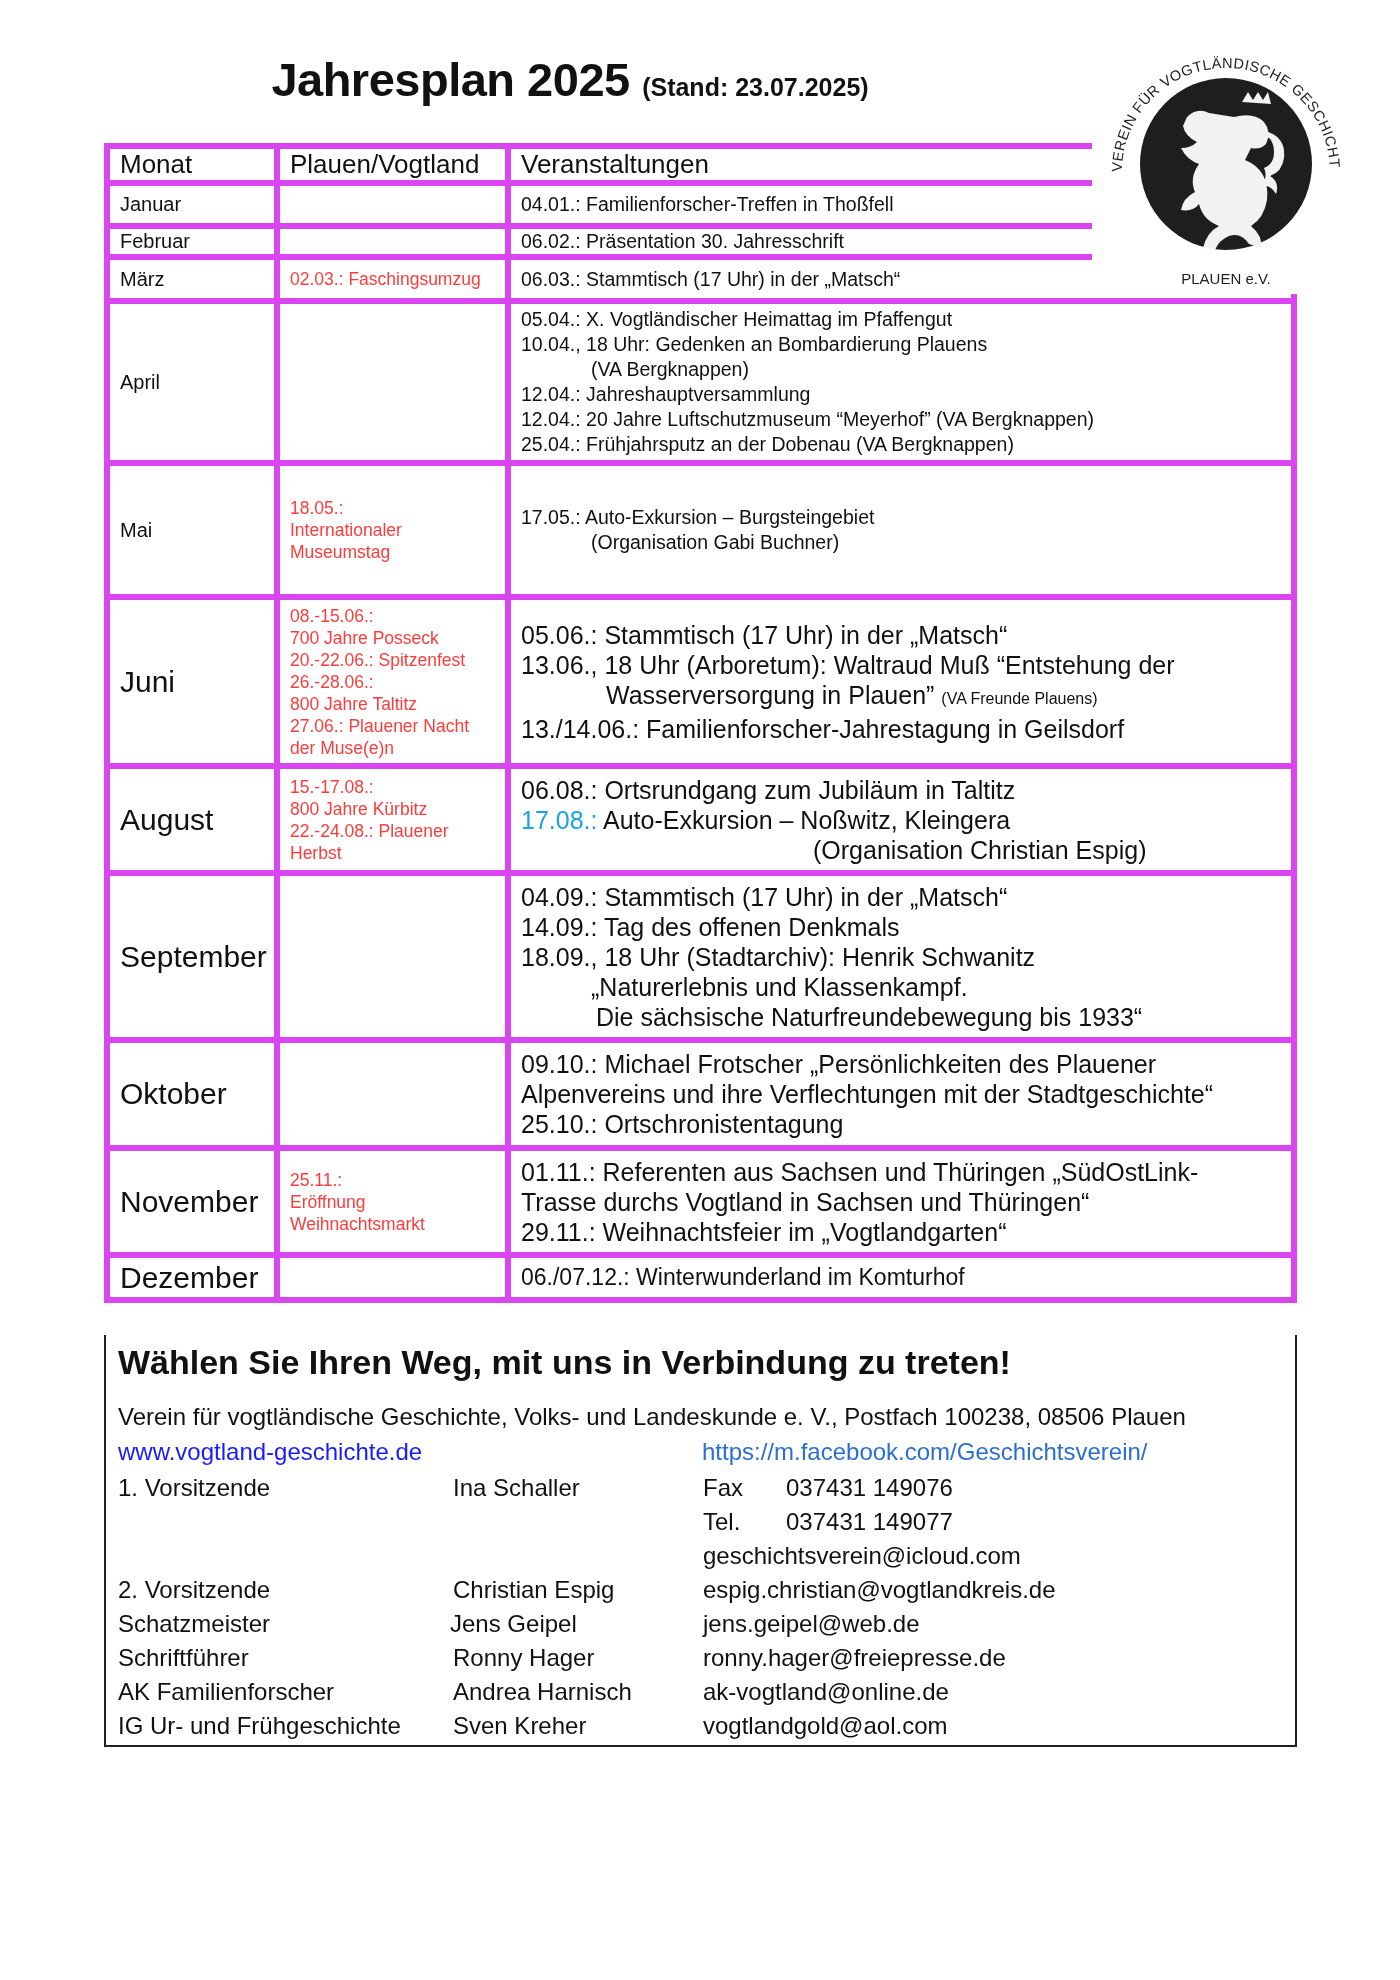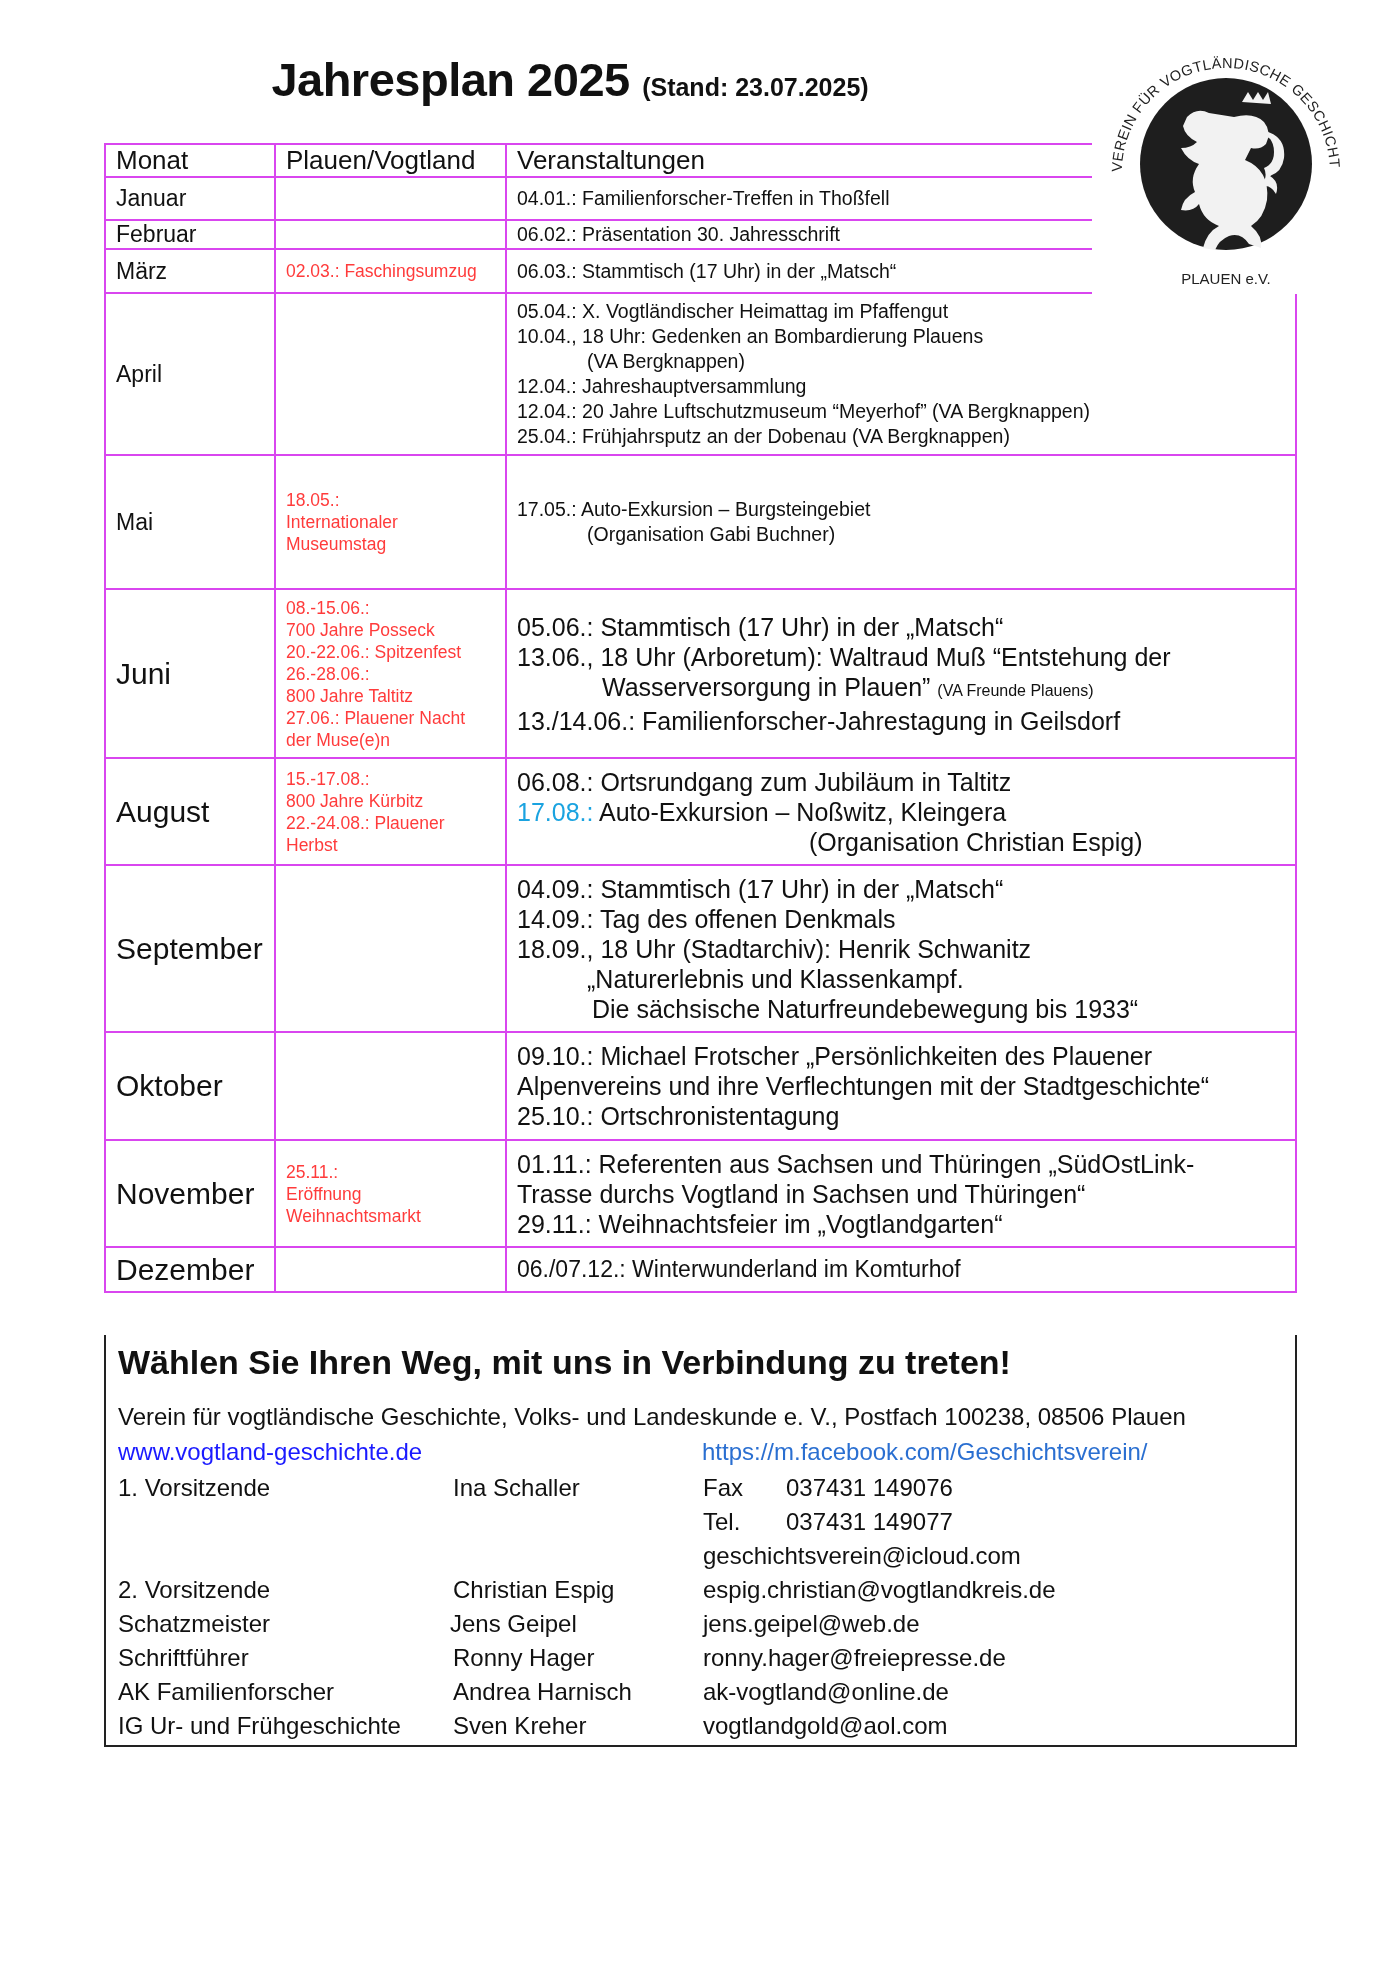--- a/index.html
+++ b/index.html
@@ -7,26 +7,26 @@
          font-family: "Liberation Sans", sans-serif; color: #111; }
 
   .title { position: absolute; left: 0; width: 1140px; top: 52px; text-align: center; }
   .title .main { font-size: 47px; font-weight: bold; letter-spacing: -0.5px; }
   .title .stand { font-size: 25px; font-weight: bold; margin-left: 8px; }
 
   .logo { position: absolute; left: 1092px; top: 32px; width: 268px; height: 262px; background: #fff; z-index: 5; }
   .logo svg { width: 100%; height: 100%; display: block; }
 
   table.plan { position: absolute; left: 104px; top: 143px; width: 1193px; border-collapse: collapse; table-layout: fixed; }
-  table.plan td, table.plan th { border: 2px solid #d946ef; vertical-align: middle; padding: 0 10px; font-weight: normal; text-align: left; }
+  table.plan td, table.plan th { border: 6px solid #d946ef; vertical-align: middle; padding: 0 10px; font-weight: normal; text-align: left; }
   table.plan th { font-size: 26px; height: 31px; }
   .col1 { width: 170px; }
   .col2 { width: 231px; }
   .col3 { width: auto; }
-  .small { font-size: 23px; margin-top: 16px; }
+  .small { font-size: 20px; margin-top: 16px; }
   .big { font-size: 30px; }
   .redsm { color: #ff3b3b; font-size: 17.5px; line-height: 22px; }
   .ev { font-size: 19.5px; line-height: 25px; }
   .evbig { font-size: 25px; line-height: 30px; }
   .indent { padding-left: 70px; display: block; }
   .indent2 { padding-left: 85px; display: block; }
   .indentR { padding-left: 292px; display: block; }
   .tiny { font-size: 16px; }
   .blue { color: #1aa3e0; }
   .line { display: block; }

